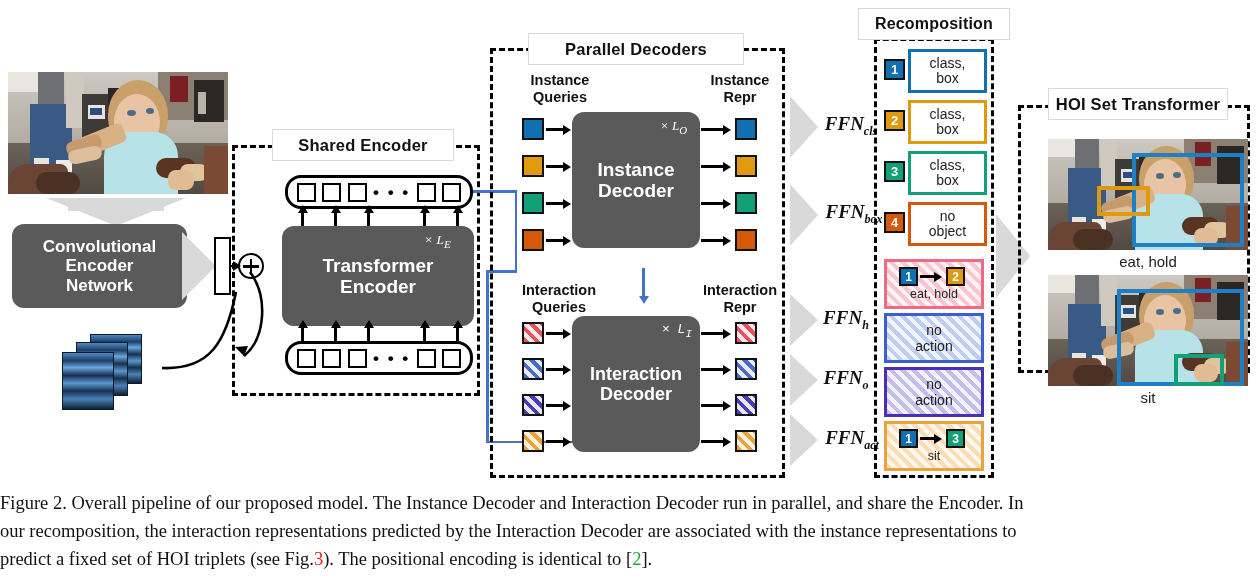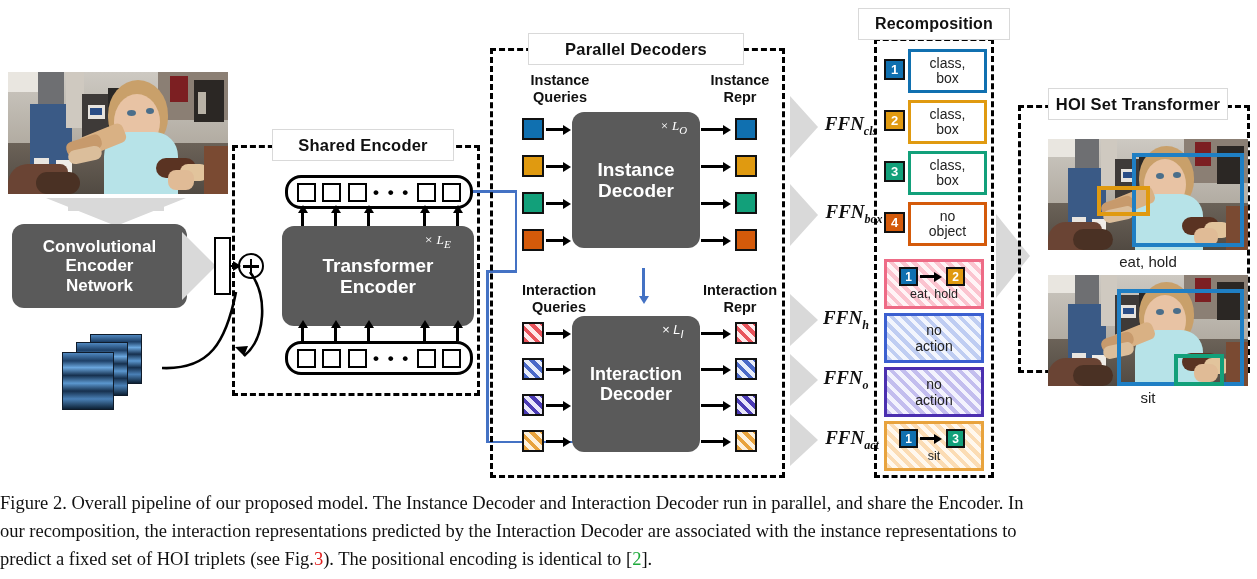--- a/index.html
+++ b/index.html
@@ -289,21 +289,21 @@
     <div class="arrowline" style="left:546px;top:440px;width:20px;height:2.5px;"></div>
       <div class="ahead-r" style="left:563px;top:436.5px;"></div>
   </div>
 
   <div class="graybox" style="left:572px;top:316px;width:128px;height:136px;font-size:18px;">
     <div>
       <div>Interaction</div>
       <div>Decoder</div>
     </div>
   </div>
-  <div class="abs" style="left:662px;top:322px;color:#fff;font-family:Liberation Sans, sans-serif;font-style:italic;font-size:13px;">
+  <div class="abs" style="left:662px;top:322px;color:#fff;font-family:Liberation Mono, monospace;font-style:italic;font-size:13px;">
     <span>× L</span><sub>I</sub>
   </div>
 
   <div>
     <div class="arrowline" style="left:701px;top:332px;width:25px;height:2.5px;"></div>
       <div class="ahead-r" style="left:723px;top:328.5px;"></div>
     <div class="arrowline" style="left:701px;top:368px;width:25px;height:2.5px;"></div>
       <div class="ahead-r" style="left:723px;top:364.5px;"></div>
     <div class="arrowline" style="left:701px;top:404px;width:25px;height:2.5px;"></div>
       <div class="ahead-r" style="left:723px;top:400.5px;"></div>

